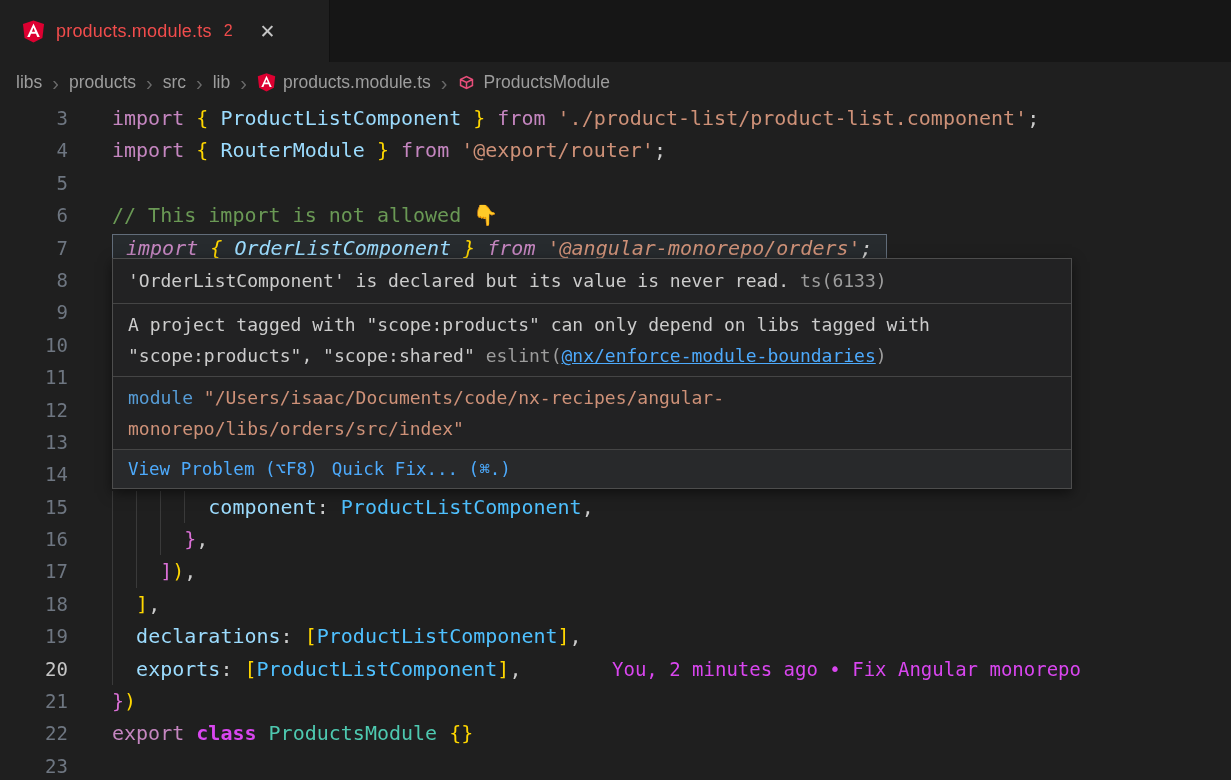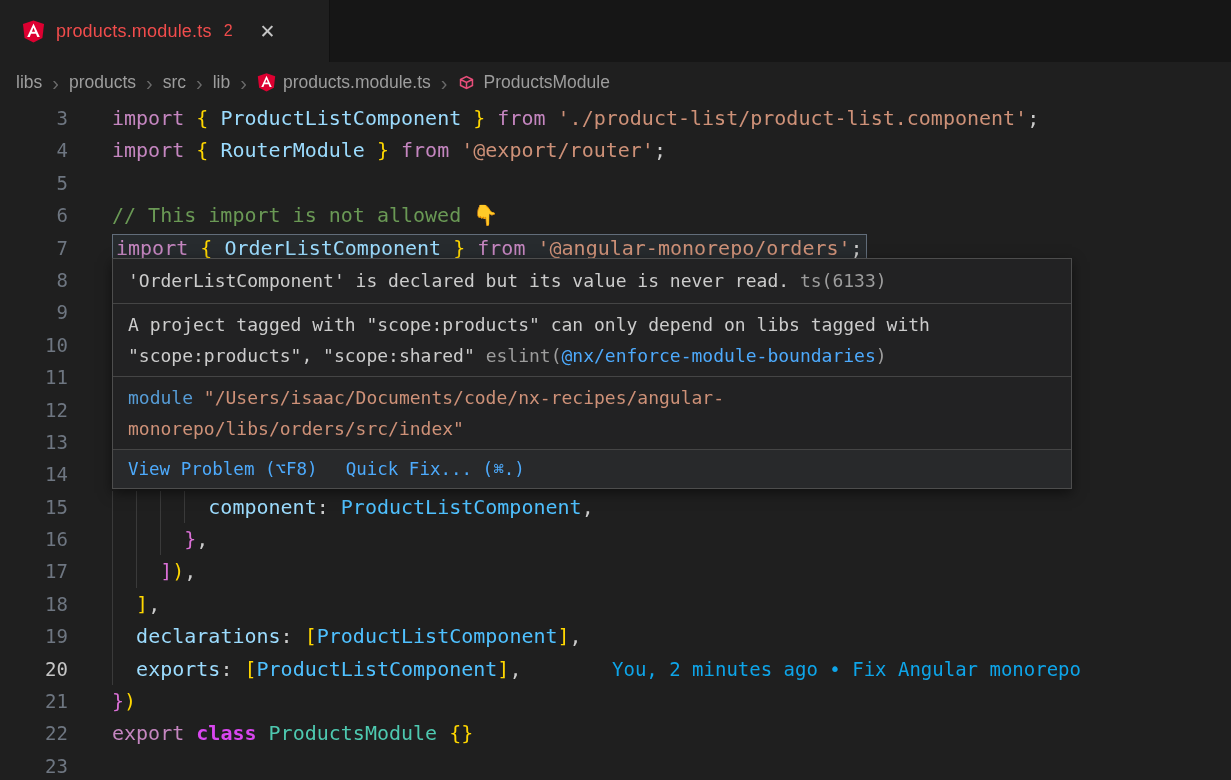--- a/index.html
+++ b/index.html
@@ -36,38 +36,38 @@
   .tk-var { color:#9CDCFE; }
   .tk-use { color:#4FC1FF; }
   .tk-cls { color:#4EC9B0; }
   .tk-str { color:#CE9178; }
   .tk-cmt { color:#6A9955; }
   .tk-pun { color:#CCCCCC; }
   .tk-b1  { color:#FFD700; }
   .tk-b2  { color:#DA70D6; }
   .tk-emoji { color:#f3c74a; }
 
-  .stmt-box { border:1px solid rgba(170,190,215,.45); background:rgba(100,130,160,.12); padding:1px 3px; }
+  .stmt-box { border:1px solid rgba(170,190,215,.45); background:rgba(100,130,160,.12); padding:1px 13px;font-style:italic; }
   .wavy { text-decoration:underline wavy #e5484d 1px; text-underline-offset:5px;
           text-decoration-skip-ink:none; }
-  .blame { position:absolute; left:500px; top:0; color:#0ea5e9; font-size:19px; }
+  .blame { position:absolute; left:500px; top:0; color:#d946ef; font-size:19px; }
 
   
   .hover-popup { position:absolute; left:112px; top:258px; width:960px; z-index:10;
                  background:#222223; border:1px solid #4d4d4d; color:#cccccc;
                  font-family:"DejaVu Sans Mono", monospace; font-size:18px;
                  box-shadow:0 4px 12px rgba(0,0,0,.5); }
   .hp-row { padding:7px 15px; line-height:30px; }
   .hp-row.two { padding:5px 15px; line-height:31px; }
   .hp-div { height:1px; background:#454545; }
   .hp-code { color:#9d9d9d; }
-  .hp-link { color:#4daafc; cursor:pointer;margin-top:32px; }
+  .hp-link { color:#4daafc; text-decoration:underline; cursor:pointer;margin-top:32px; }
   .hp-kw { color:#569CD6; }
   .hp-str { color:#CE9178; }
-  .hp-actions { padding:6px 15px; display:flex; gap:28px; background:#28292b;
+  .hp-actions { padding:6px 15px; display:flex; gap:14px; background:#28292b;
                 font-size:17.5px; line-height:26px; }
   .hp-action { color:#4daafc; cursor:pointer; }
 
   .ng-icon svg, .sym-icon svg { display:block; }
 </style>
 </head>
 <body>
 
 <div class="tabbar">
   <div class="tab">

